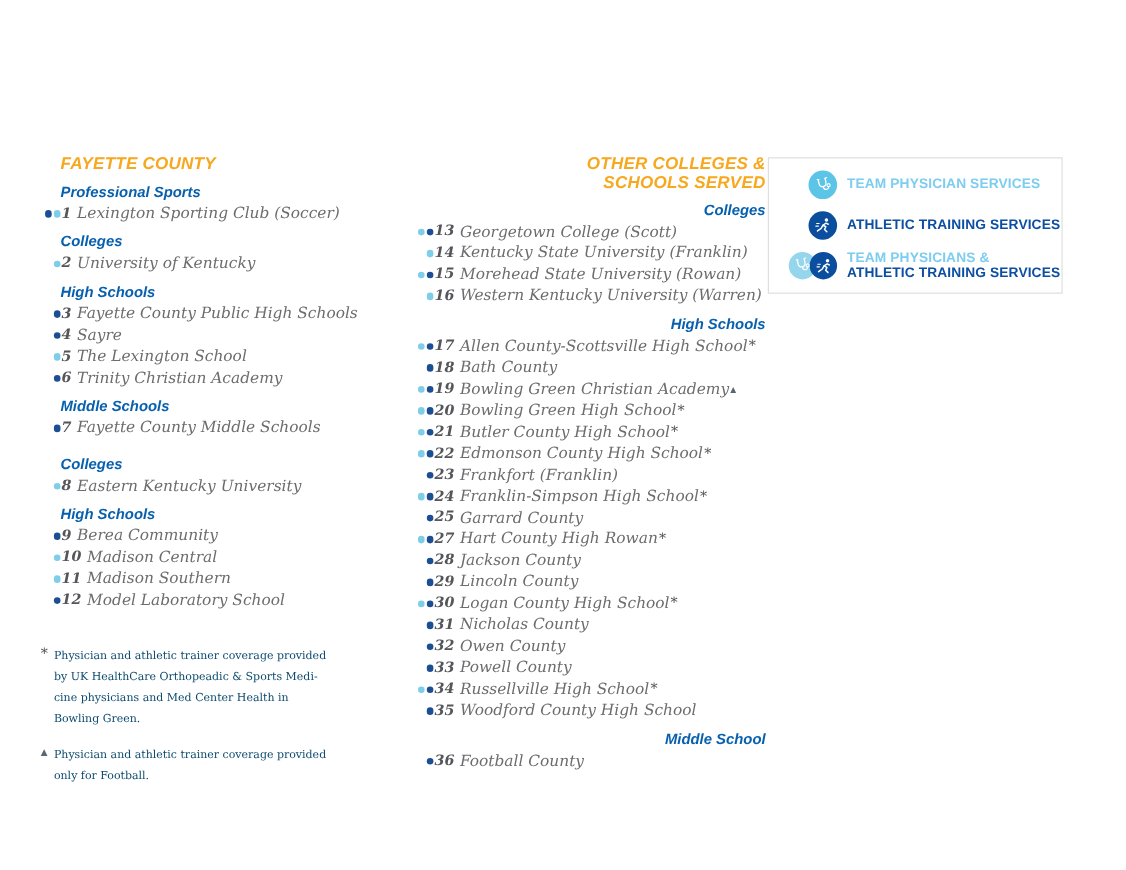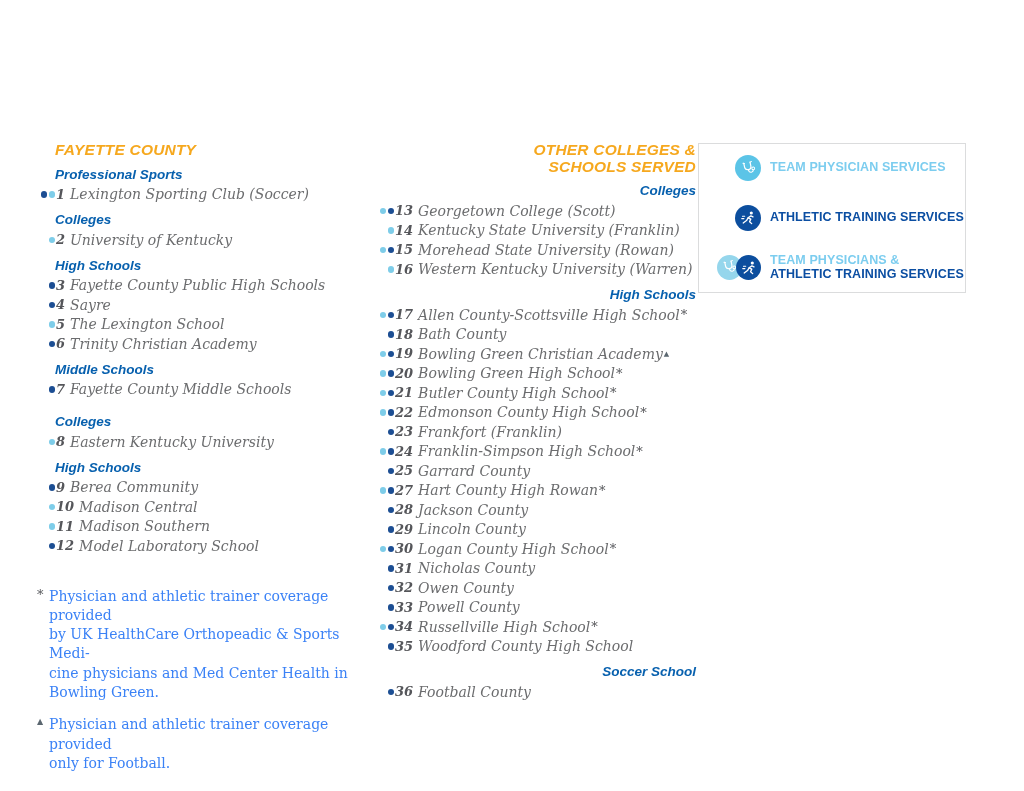--- a/index.html
+++ b/index.html
@@ -37,23 +37,23 @@
   .item-num{font-family:"DejaVu Serif",serif;font-weight:bold;font-size:13px;color:var(--num);
         margin:0 5px 0 1px;}
   .item-name{font-family:"DejaVu Serif",serif;font-size:14px;color:var(--name);white-space:nowrap;}
   .marker{font-family:"DejaVu Serif",serif;font-size:13px;color:var(--num);margin-left:1px;}
   .marker.tri{font-size:7px;vertical-align:6px;color:#5B6770;}
   .footnotes{margin-top:31px;}
   .footnote{display:flex;margin-top:0;}
   .footnote + .footnote{margin-top:13px;}
   .fn-marker{width:12px;flex:none;font-family:"DejaVu Serif",serif;font-size:13px;color:var(--num);}
   .fn-marker.tri{font-size:8px;padding-top:2px;color:#5B6770;}
-  .fn-text{font-family:"DejaVu Serif",serif;font-size:14px;line-height:19.3px;color:#3b82f6;
+  .fn-text{font-family:"DejaVu Serif",serif;font-size:10px;line-height:19.3px;color:#0c4a6e;
         white-space:pre-line;}
-  #legend{position:absolute;left:698px;top:143px;width:268px;height:150px;box-sizing:border-box;
+  #legend{position:absolute;left:698px;top:143px;width:268px;height:124px;box-sizing:border-box;
         border:1px solid var(--box-border);background:#fff;display:flex;flex-direction:column;
         justify-content:space-between;padding:11px 12px;}
   .legend-row{display:flex;align-items:center;}
   .legend-icons{width:50px;flex:none;display:flex;justify-content:flex-end;align-items:center;
         margin-right:9px;}
   .icon-circle{width:26px;height:26px;border-radius:50%;display:flex;align-items:center;
         justify-content:center;flex:none;}
   .icon-circle.physician{background:var(--circ-light);}
   .icon-circle.trainer{background:var(--circ-dark);}
   .icon-circle.pair{width:25px;height:25px;}
@@ -354,21 +354,21 @@
           <span class="item-name">Russellville High School</span>
           <span class="marker">*</span>
         </div>
         <div class="item">
           <span class="dots">
             <span class="dot dark"></span>
           </span>
           <span class="item-num">35</span>
           <span class="item-name">Woodford County High School</span>
         </div>
-        <div class="group-label">Soccer School</div>
+        <div class="group-label">Middle School</div>
         <div class="item">
           <span class="dots">
             <span class="dot dark"></span>
           </span>
           <span class="item-num">36</span>
           <span class="item-name">Football County</span>
         </div>
       </div>
     </div>
   <div id="legend">

